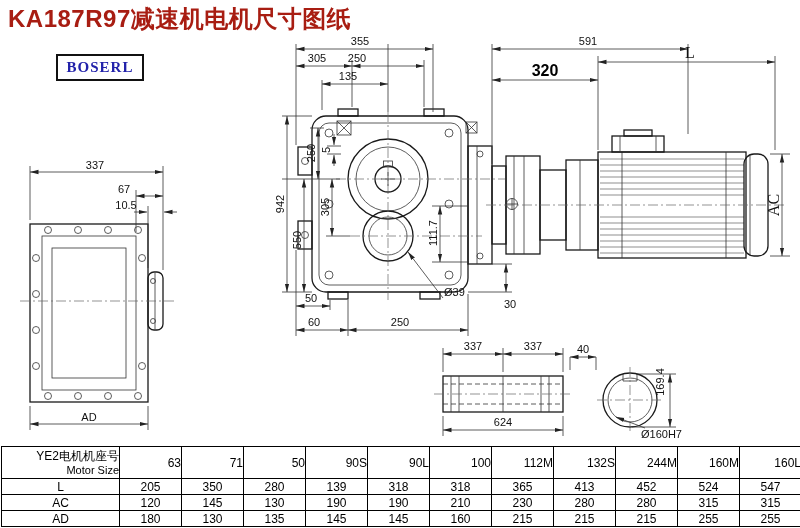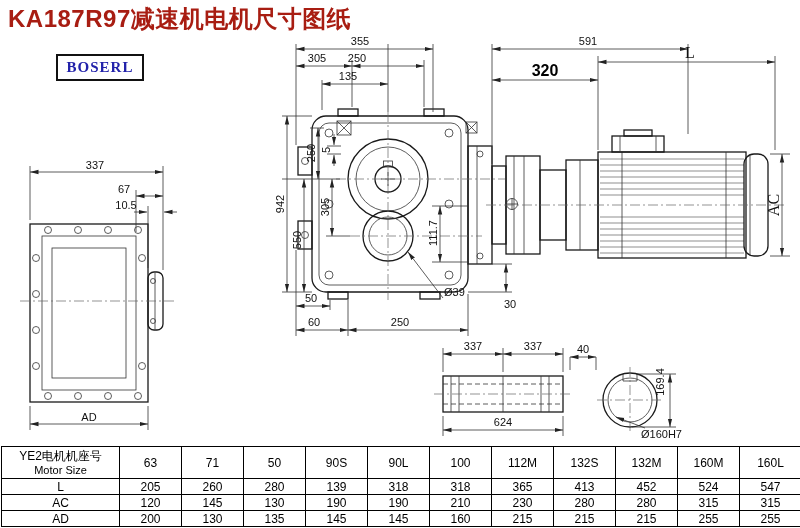--- a/index.html
+++ b/index.html
@@ -18,21 +18,21 @@
   .dln { fill:none; stroke:#333;    stroke-width:0.8; }
   .cln { fill:none; stroke:#666;    stroke-width:0.7; stroke-dasharray:10 3 2 3; }
   .bln { fill:none; stroke:#333;    stroke-width:0.8; stroke-dasharray:5 3; }
   .dtx  { font-family:"Liberation Sans", sans-serif; font-size:11px; fill:#111; }
   .dtx2 { font-family:"Liberation Serif", serif; font-size:16px; fill:#111; }
   .dbig { font-family:"Liberation Sans", sans-serif; font-size:16px; font-weight:bold; fill:#000; }
 
   #dim-table { position:absolute; left:1px; bottom:1px; width:798px; border-collapse:collapse;
                table-layout:fixed; text-align:center; font-size:12px; color:#000; background:#fff; }
   #dim-table th, #dim-table td { border:1px solid #000; padding:0; height:16px; font-weight:normal; }
-  #dim-table tr.hdr th { height:32px; }
+  #dim-table tr.hdr th { height:32px;text-align:right; }
   .hdr-cn { font-size:12px; line-height:15px; }
   .hdr-en { font-size:11px; line-height:13px; }
 </style>
 </head>
 <body>
 
 <div id="stage">
 
   <div id="title" style="color: rgb(168, 29, 18);">KA187R97减速机电机尺寸图纸</div>
   <div id="logo" style="color: rgb(34, 34, 170);">BOSERL</div>
@@ -298,28 +298,28 @@
         <div class="hdr-en">Motor Size</div>
       </th>
       <th>63</th>
       <th>71</th>
       <th>50</th>
       <th>90S</th>
       <th>90L</th>
       <th>100</th>
       <th>112M</th>
       <th>132S</th>
-      <th>132M</th>
+      <th>244M</th>
       <th>160M</th>
       <th>160L</th>
     </tr>
     <tr>
       <td>L</td>
       <td>205</td>
-      <td>260</td>
+      <td>350</td>
       <td>280</td>
       <td>139</td>
       <td>318</td>
       <td>318</td>
       <td>365</td>
       <td>413</td>
       <td>452</td>
       <td>524</td>
       <td>547</td>
     </tr>
@@ -332,21 +332,21 @@
       <td>190</td>
       <td>210</td>
       <td>230</td>
       <td>280</td>
       <td>280</td>
       <td>315</td>
       <td>315</td>
     </tr>
     <tr>
       <td>AD</td>
-      <td>200</td>
+      <td>180</td>
       <td>130</td>
       <td>135</td>
       <td>145</td>
       <td>145</td>
       <td>160</td>
       <td>215</td>
       <td>215</td>
       <td>215</td>
       <td>255</td>
       <td>255</td>

